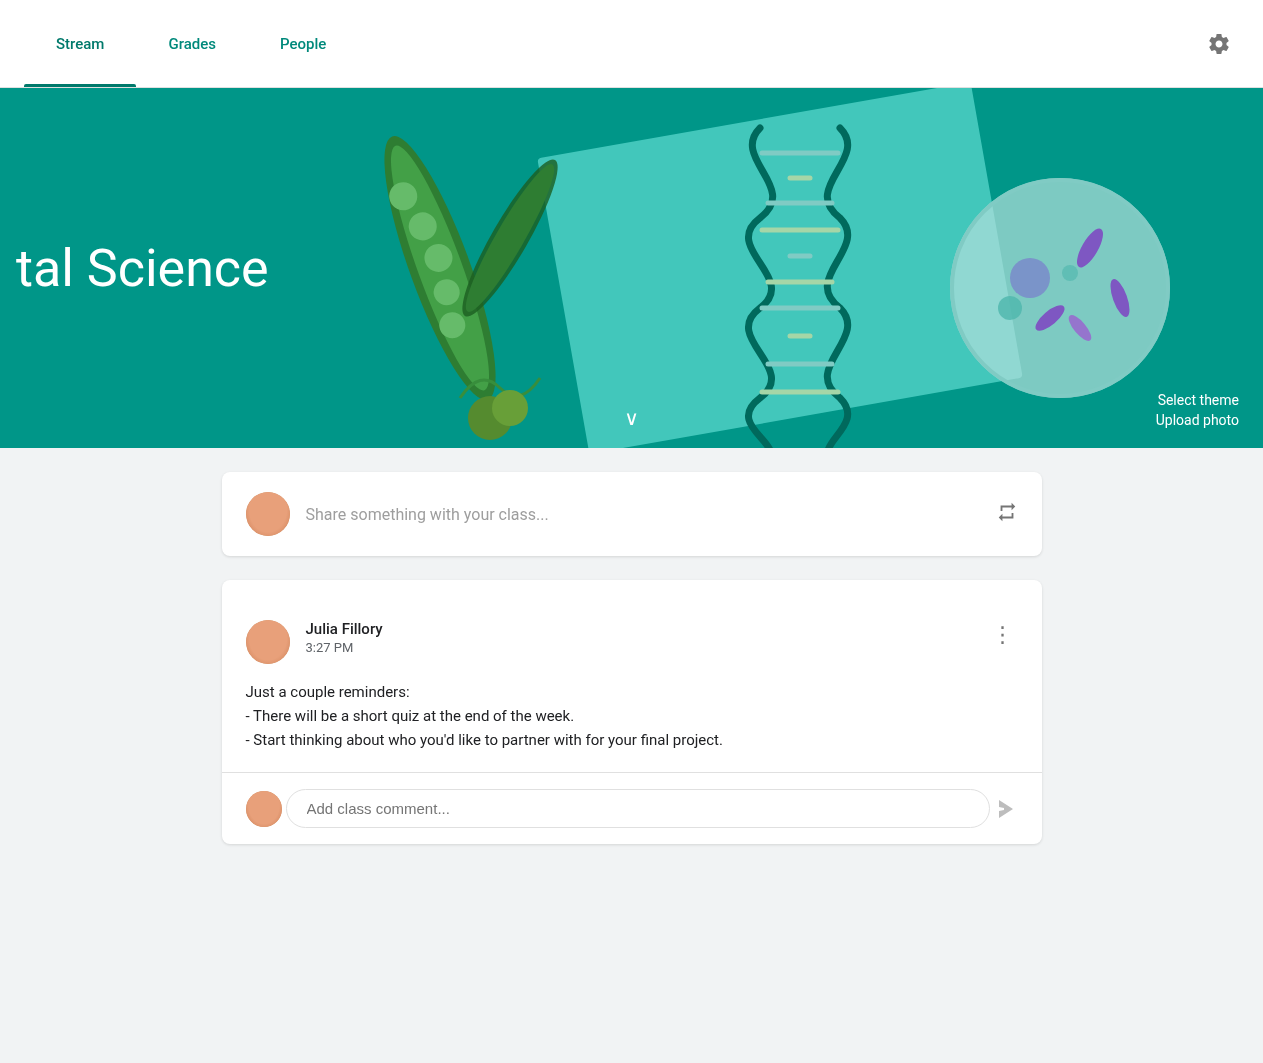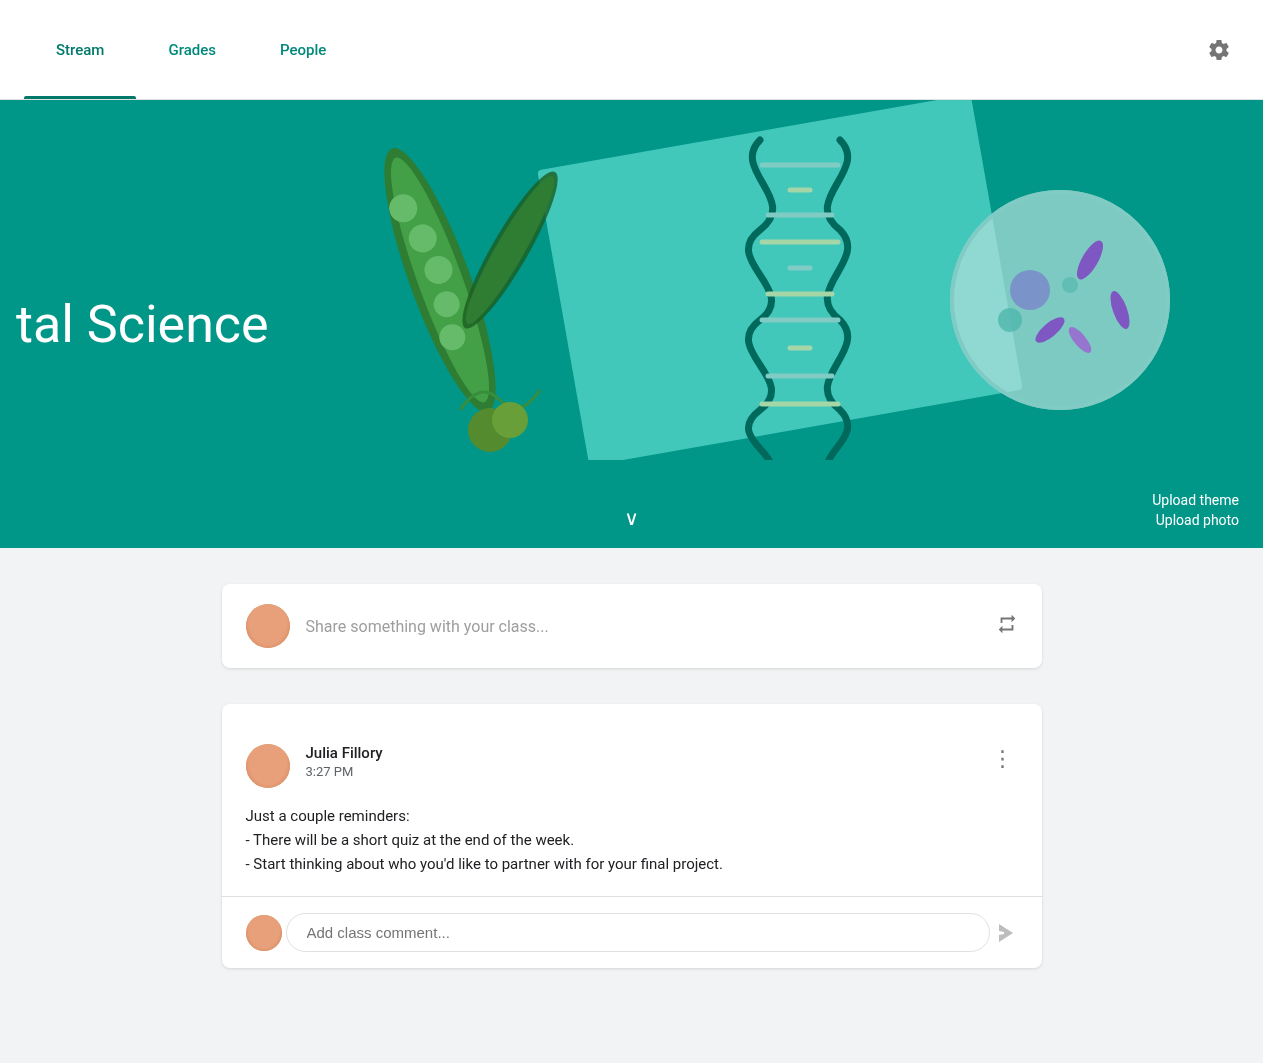--- a/index.html
+++ b/index.html
@@ -8,21 +8,21 @@
       background: #f1f3f4;
       width: 1263px;
       min-height: 1063px;
     }
 
     
     .header {
       background: #fff;
       display: flex;
       align-items: center;
-      height: 100px;
+      height: 88px;
       padding: 0 24px;
       border-bottom: 1px solid #e0e0e0;
       position: relative;
     }
     .nav-tabs {
       display: flex;
       align-items: center;
       height: 100%;
       gap: 0;
     }
@@ -59,21 +59,21 @@
       display: flex;
       align-items: center;
       justify-content: center;
       cursor: pointer;
       border-radius: 50%;
     }
 
     
     .banner {
       width: 100%;
-      height: 448px;
+      height: 360px;
       background: #00897b;
       position: relative;
       overflow: hidden;
       text-align: center;
     }
     .banner-title {
       position: absolute;
       left: 0;
       top: 50%;
       transform: translateY(-50%);
@@ -104,21 +104,21 @@
       transform: translateX(-50%);
       color: #fff;
       font-size: 20px;
       cursor: pointer;
     }
 
     
     .share-box {
       background: #fff;
       border-radius: 8px;
-      margin: 36px auto;
+      margin: 24px auto;
       max-width: 820px;
       padding: 20px 24px;
       display: flex;
       align-items: center;
       gap: 16px;
       box-shadow: 0 1px 3px rgba(0,0,0,0.12);
     }
     .avatar {
       width: 44px;
       height: 44px;
@@ -291,21 +291,21 @@
     <ellipse cx="1080" cy="240" rx="6" ry="16" fill="#9575cd" transform="rotate(-40,1080,240)"></ellipse>
     <circle cx="1010" cy="220" r="12" fill="#4db6ac" opacity="0.8"></circle>
     <circle cx="1070" cy="185" r="8" fill="#4db6ac" opacity="0.6"></circle>
   </svg>
 
   <div class="banner-title">tal Science</div>
 
   <div class="banner-chevron">∨</div>
 
   <div class="banner-actions">
-    <span class="banner-action-btn">Upload theme</span>
+    <span class="banner-action-btn">Select theme</span>
     <span class="banner-action-btn">Upload photo</span>
   </div>
 </div>
 
 <div class="share-box">
   <div class="avatar">
     <div class="avatar-face"></div>
   </div>
   <span class="share-placeholder">Share something with your class...</span>
   <div class="share-icon">

